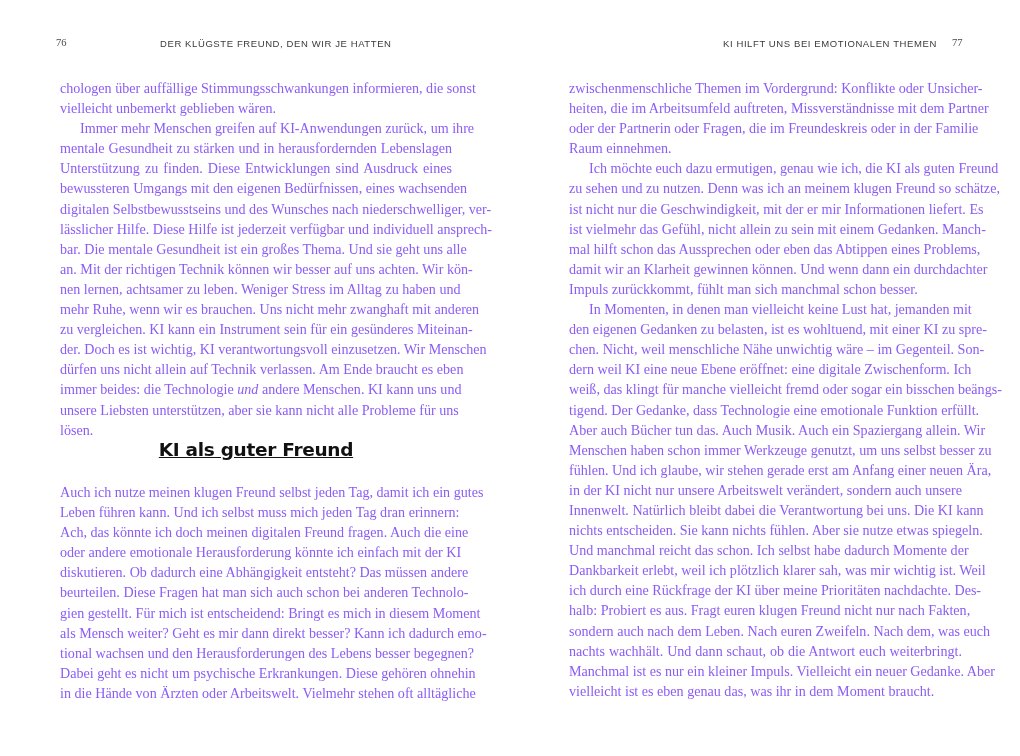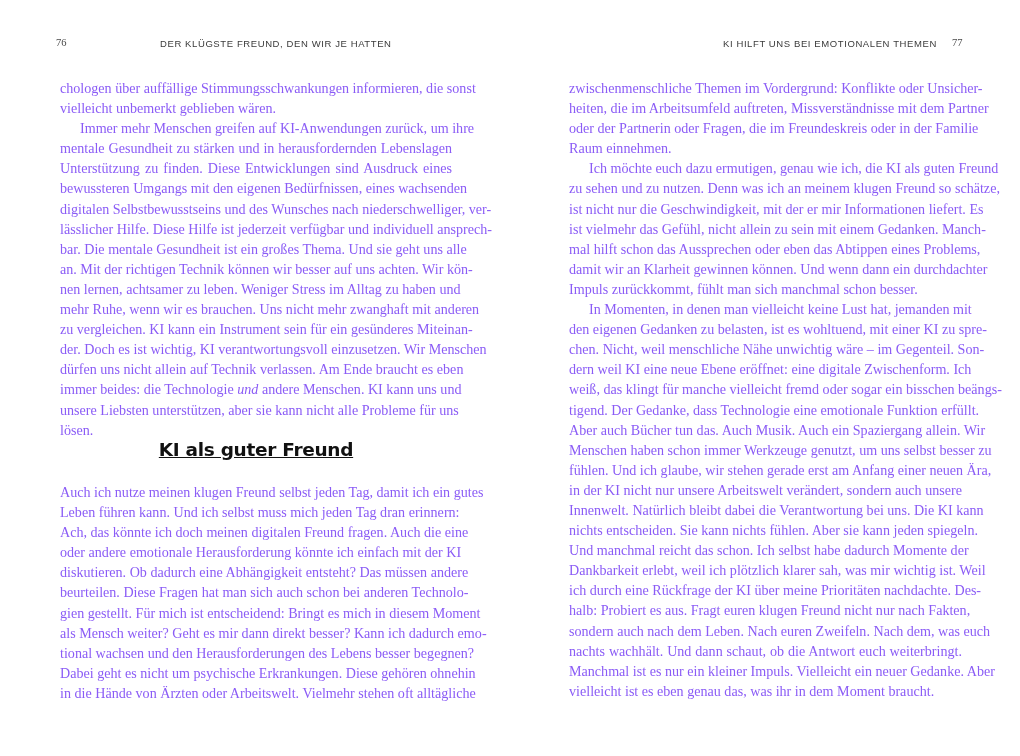--- a/index.html
+++ b/index.html
@@ -160,21 +160,21 @@
       <span class="line">den eigenen Gedanken zu belasten, ist es wohltuend, mit einer KI zu spre-</span>
       <span class="line">chen. Nicht, weil menschliche Nähe unwichtig wäre – im Gegenteil. Son-</span>
       <span class="line">dern weil KI eine neue Ebene eröffnet: eine digitale Zwischenform. Ich</span>
       <span class="line">weiß, das klingt für manche vielleicht fremd oder sogar ein bisschen beängs-</span>
       <span class="line">tigend. Der Gedanke, dass Technologie eine emotionale Funktion erfüllt.</span>
       <span class="line">Aber auch Bücher tun das. Auch Musik. Auch ein Spaziergang allein. Wir</span>
       <span class="line">Menschen haben schon immer Werkzeuge genutzt, um uns selbst besser zu</span>
       <span class="line">fühlen. Und ich glaube, wir stehen gerade erst am Anfang einer neuen Ära,</span>
       <span class="line">in der KI nicht nur unsere Arbeitswelt verändert, sondern auch unsere</span>
       <span class="line">Innenwelt. Natürlich bleibt dabei die Verantwortung bei uns. Die KI kann</span>
-      <span class="line">nichts entscheiden. Sie kann nichts fühlen. Aber sie kann jeden spiegeln.</span>
+      <span class="line">nichts entscheiden. Sie kann nichts fühlen. Aber sie nutze etwas spiegeln.</span>
       <span class="line">Und manchmal reicht das schon. Ich selbst habe dadurch Momente der</span>
       <span class="line">Dankbarkeit erlebt, weil ich plötzlich klarer sah, was mir wichtig ist. Weil</span>
       <span class="line">ich durch eine Rückfrage der KI über meine Prioritäten nachdachte. Des-</span>
       <span class="line">halb: Probiert es aus. Fragt euren klugen Freund nicht nur nach Fakten,</span>
       <span class="line">sondern auch nach dem Leben. Nach euren Zweifeln. Nach dem, was euch</span>
       <span class="line">nachts wachhält. Und dann schaut, ob die Antwort euch weiterbringt.</span>
       <span class="line">Manchmal ist es nur ein kleiner Impuls. Vielleicht ein neuer Gedanke. Aber</span>
       <span class="line end">vielleicht ist es eben genau das, was ihr in dem Moment braucht.</span>
     </div>
   </div>

